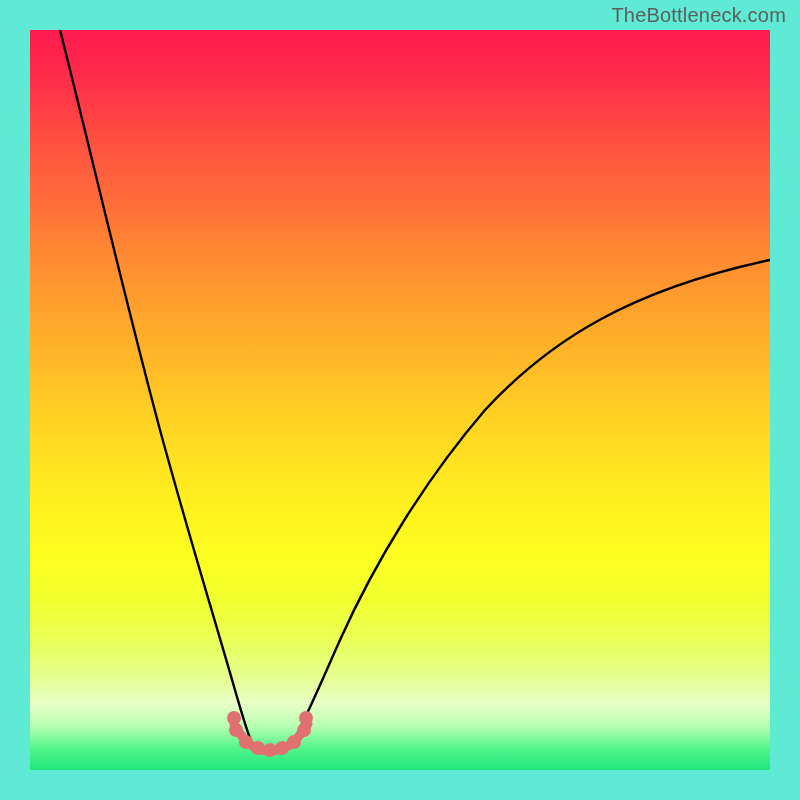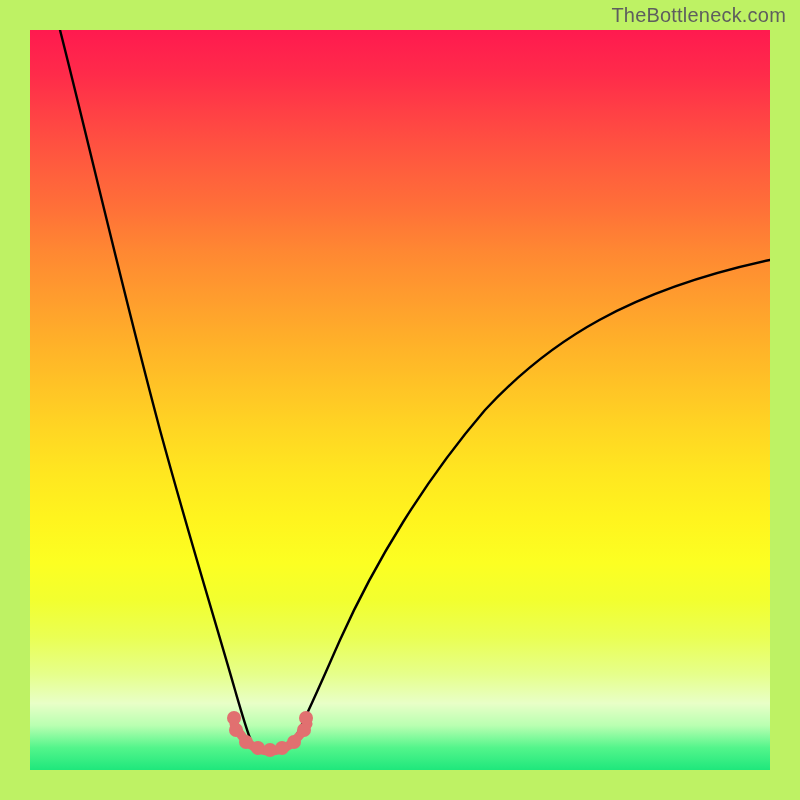--- a/index.html
+++ b/index.html
@@ -10,21 +10,21 @@
     overflow: hidden;
     background: #000;
     font-family: Arial, Helvetica, sans-serif;
   }
   .frame {
     position: absolute;
     top: 0;
     left: 0;
     width: 800px;
     height: 800px;
-    background: #bef264;
+    background: #5eead4;
   }
   .plot {
     position: absolute;
     top: 30px;
     left: 30px;
     width: 740px;
     height: 740px;
     background: linear-gradient(
       to bottom,
       #ff1a4f 0%,

